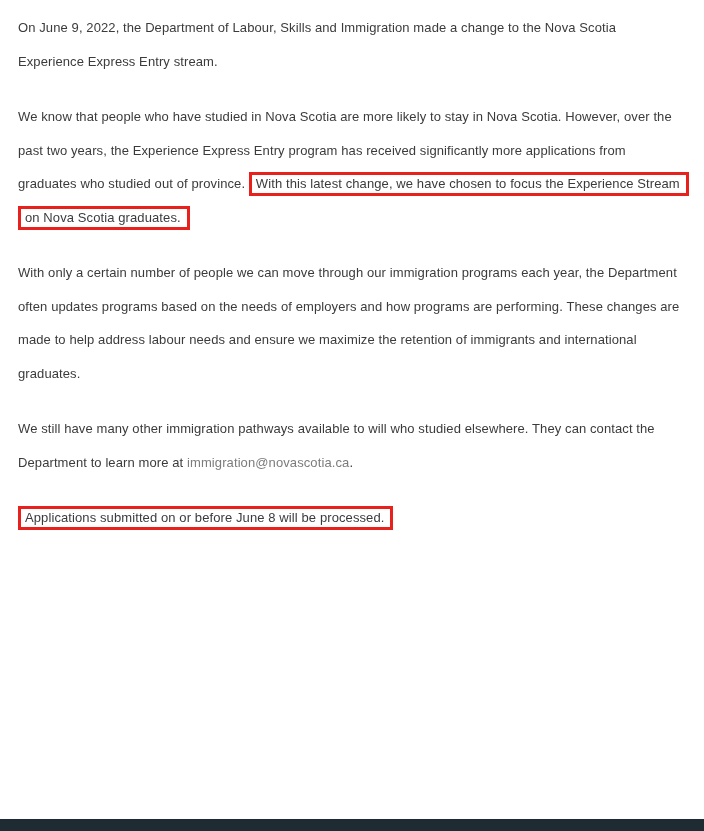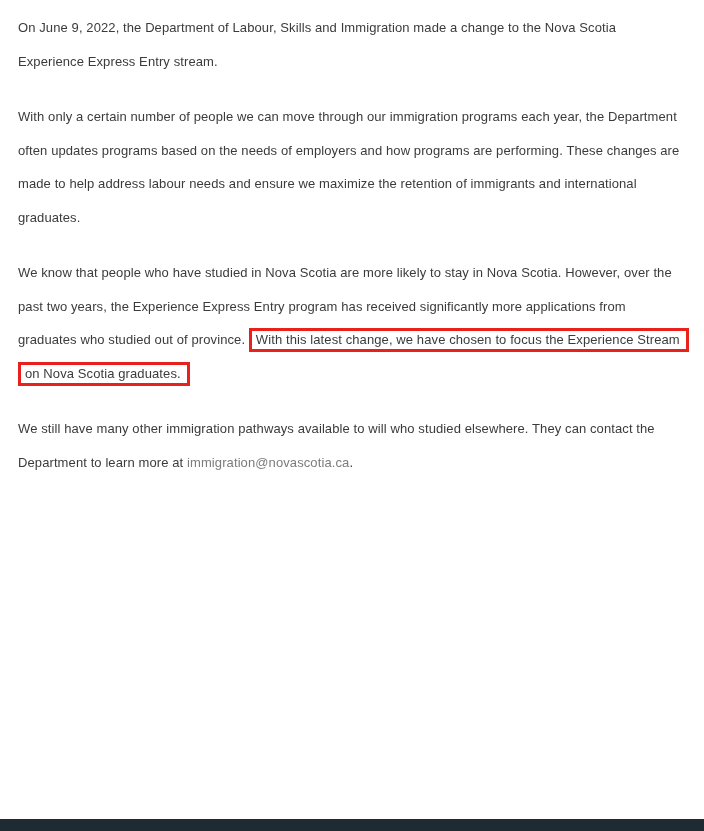--- a/index.html
+++ b/index.html
@@ -44,24 +44,25 @@
     background: var(--footer-color, #1e2b33);
   }
 </style>
 </head>
 <body>
 
 <div class="article">
 
   <p>On June 9, 2022, the Department of Labour, Skills and Immigration made a change to the Nova Scotia Experience Express Entry stream.</p>
 
+  <p><span>We know that people who have studied in Nova Scotia are more likely to stay in Nova Scotia. However, over the past two years, the Experience Express Entry program has received significantly more applications from graduates who studied out of province. </span><span class="red-box">With this latest change, we have chosen to focus the Experience Stream on Nova Scotia graduates.</span></p>
+
   <p>With only a certain number of people we can move through our immigration programs each year, the Department often updates programs based on the needs of employers and how programs are performing. These changes are made to help address labour needs and ensure we maximize the retention of immigrants and international graduates.</p>
-
-  <p><span>We know that people who have studied in Nova Scotia are more likely to stay in Nova Scotia. However, over the past two years, the Experience Express Entry program has received significantly more applications from graduates who studied out of province. </span><span class="red-box">With this latest change, we have chosen to focus the Experience Stream on Nova Scotia graduates.</span></p>
 
   <p><span>We still have many other immigration pathways available to will who studied elsewhere. They can contact the Department to learn more at </span><a class="link">immigration@novascotia.ca</a><span>.</span></p>
 
 
+  <p><span class="red-box">Applications submitted on or before June 8 will be processed.</span></p>
 
 
 </div>
 
 <div class="footer-bar"></div>
 
 </body></html>

